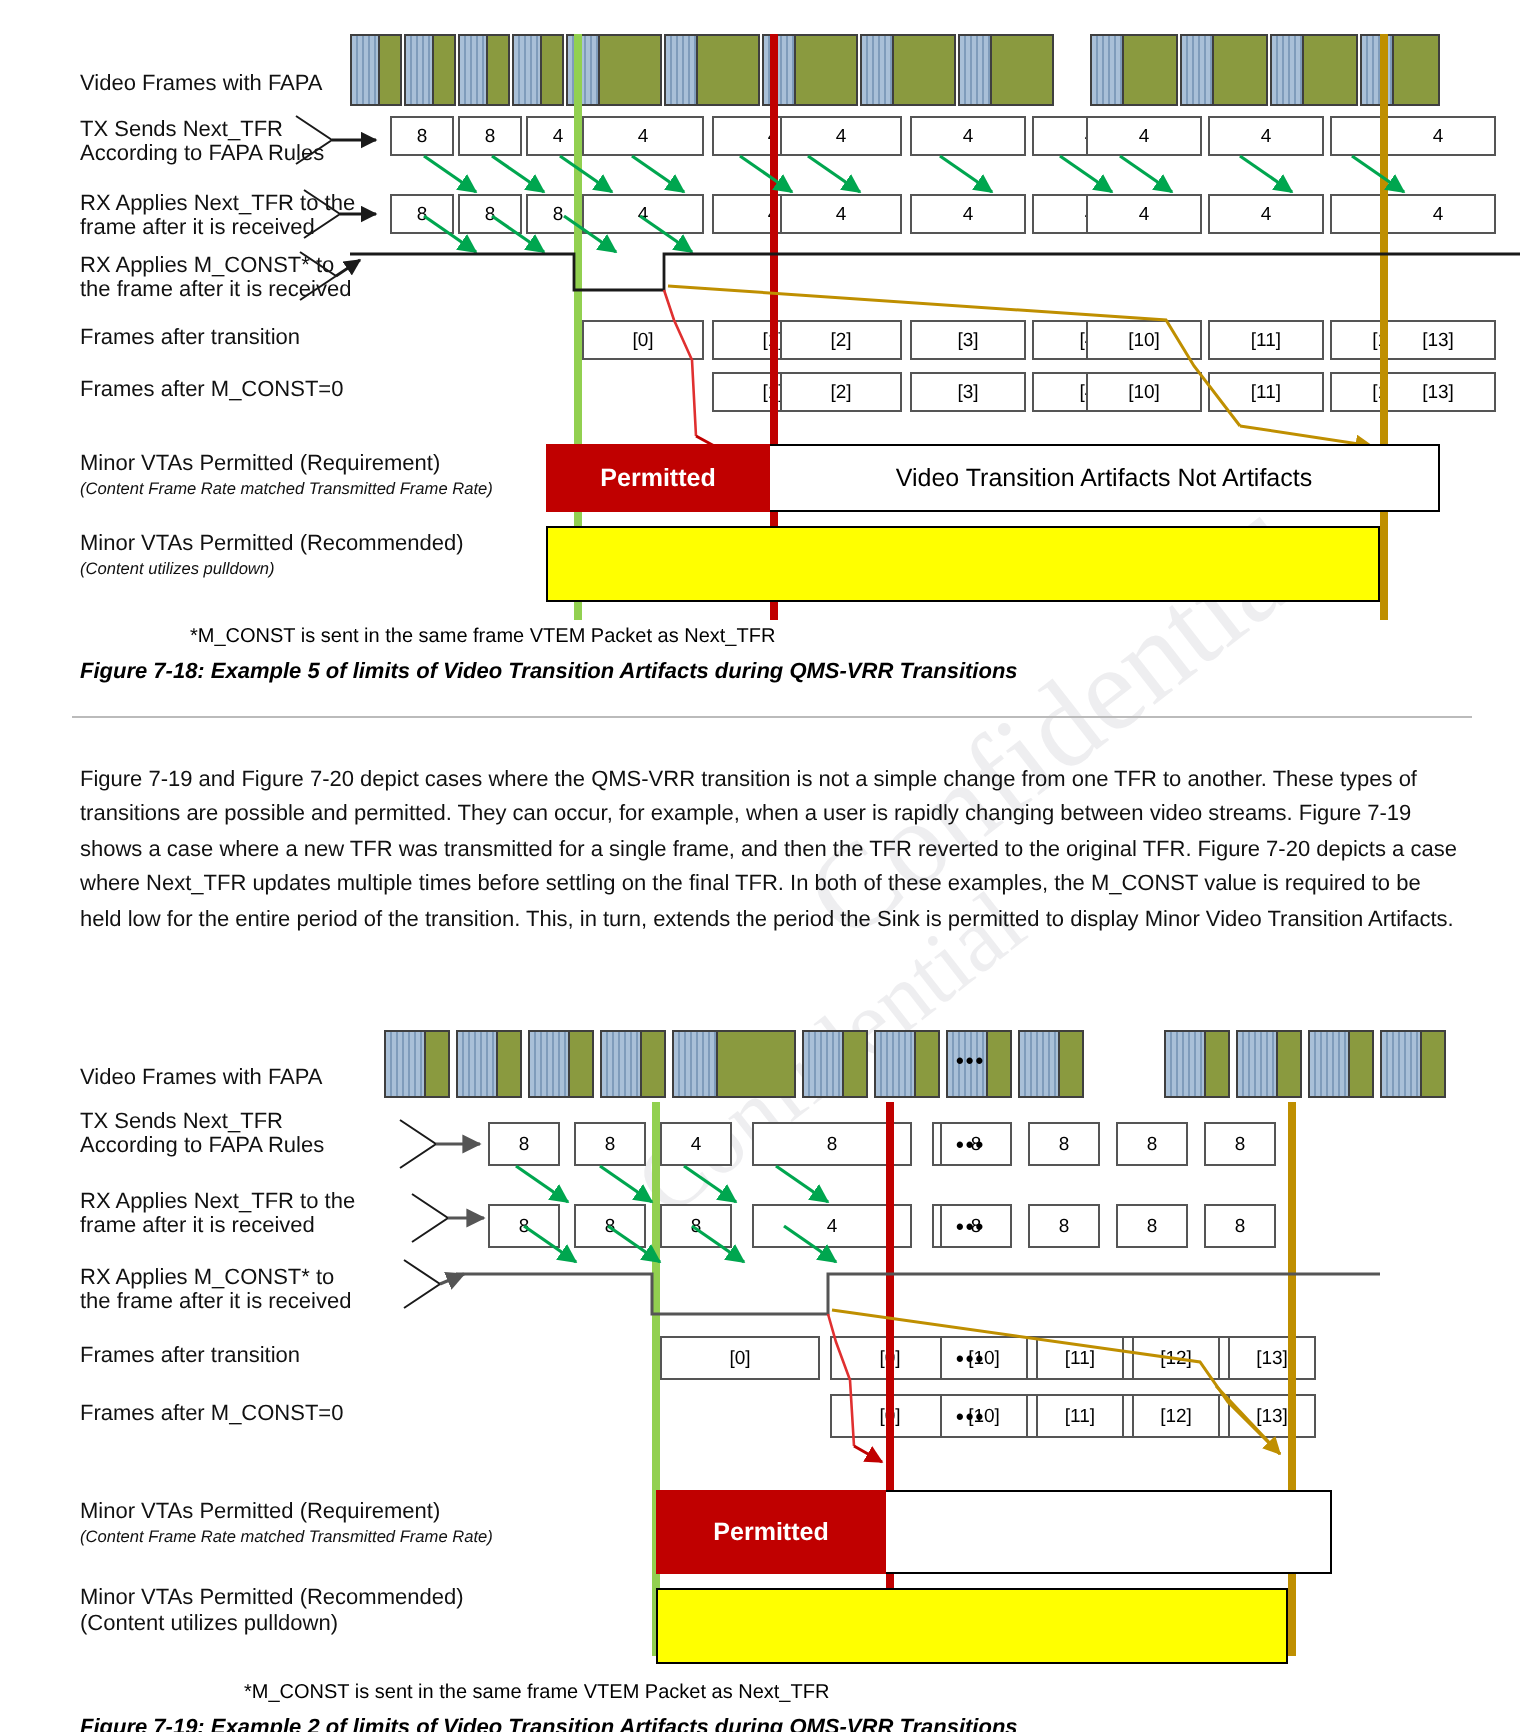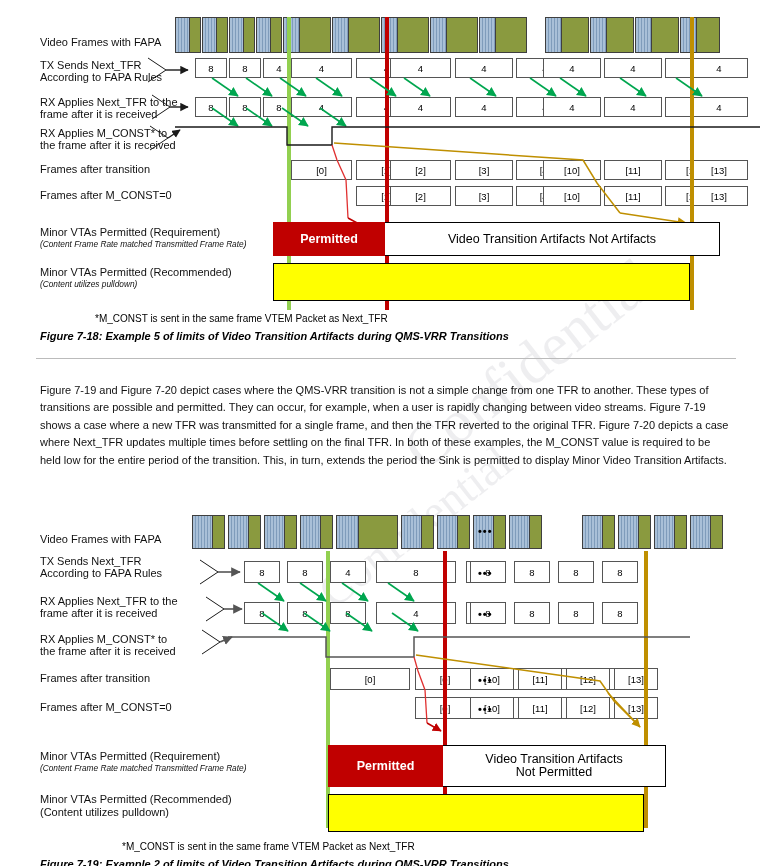--- a/index.html
+++ b/index.html
@@ -382,24 +382,20 @@
       <marker id="bk2" markerWidth="7" markerHeight="7" refX="5.5" refY="3" orient="auto">
           <path d="M0,0 L6,3 L0,6 z" fill="#555"></path>
         </marker>
     </defs>
   </svg>
 
   <div class="bar" style="left:328px;top:240px;width:338px;height:42px;"></div>
   <div class="bar red" style="left:328px;top:240px;width:115px;height:42px;">
     <span class="barTxt big">Permitted</span>
   </div>
-  <div class="bar" style="left:443px;top:240px;width:223px;height:42px;border-left:none;flex-direction:column;">
-    <span class="barTxt big">Video Transition Artifacts</span>
-    <span class="barTxt big">Not Permitted</span>
-  </div>
   <div class="bar yellow" style="left:328px;top:289px;width:316px;height:38px;"></div>
 
   <div class="footnote" style="left:122px;top:336px;">*M_CONST is sent in the same frame VTEM Packet as Next_TFR</div>
   <div class="caption" style="left:40px;top:353px;">Figure 7-19: Example 2 of limits of Video Transition Artifacts during QMS-VRR Transitions</div>
 <div class="ellip" style="left: 478px; top: 62px;">•••</div>
     <div class="ellip" style="left: 478px; top: 103px;">•••</div>
     <div class="ellip" style="left: 478px; top: 169px;">•••</div>
     <div class="ellip" style="left: 478px; top: 198px;">•••</div>
     <div class="ellip" style="left: 478px; top: 20px;">•••</div>
   </div>

